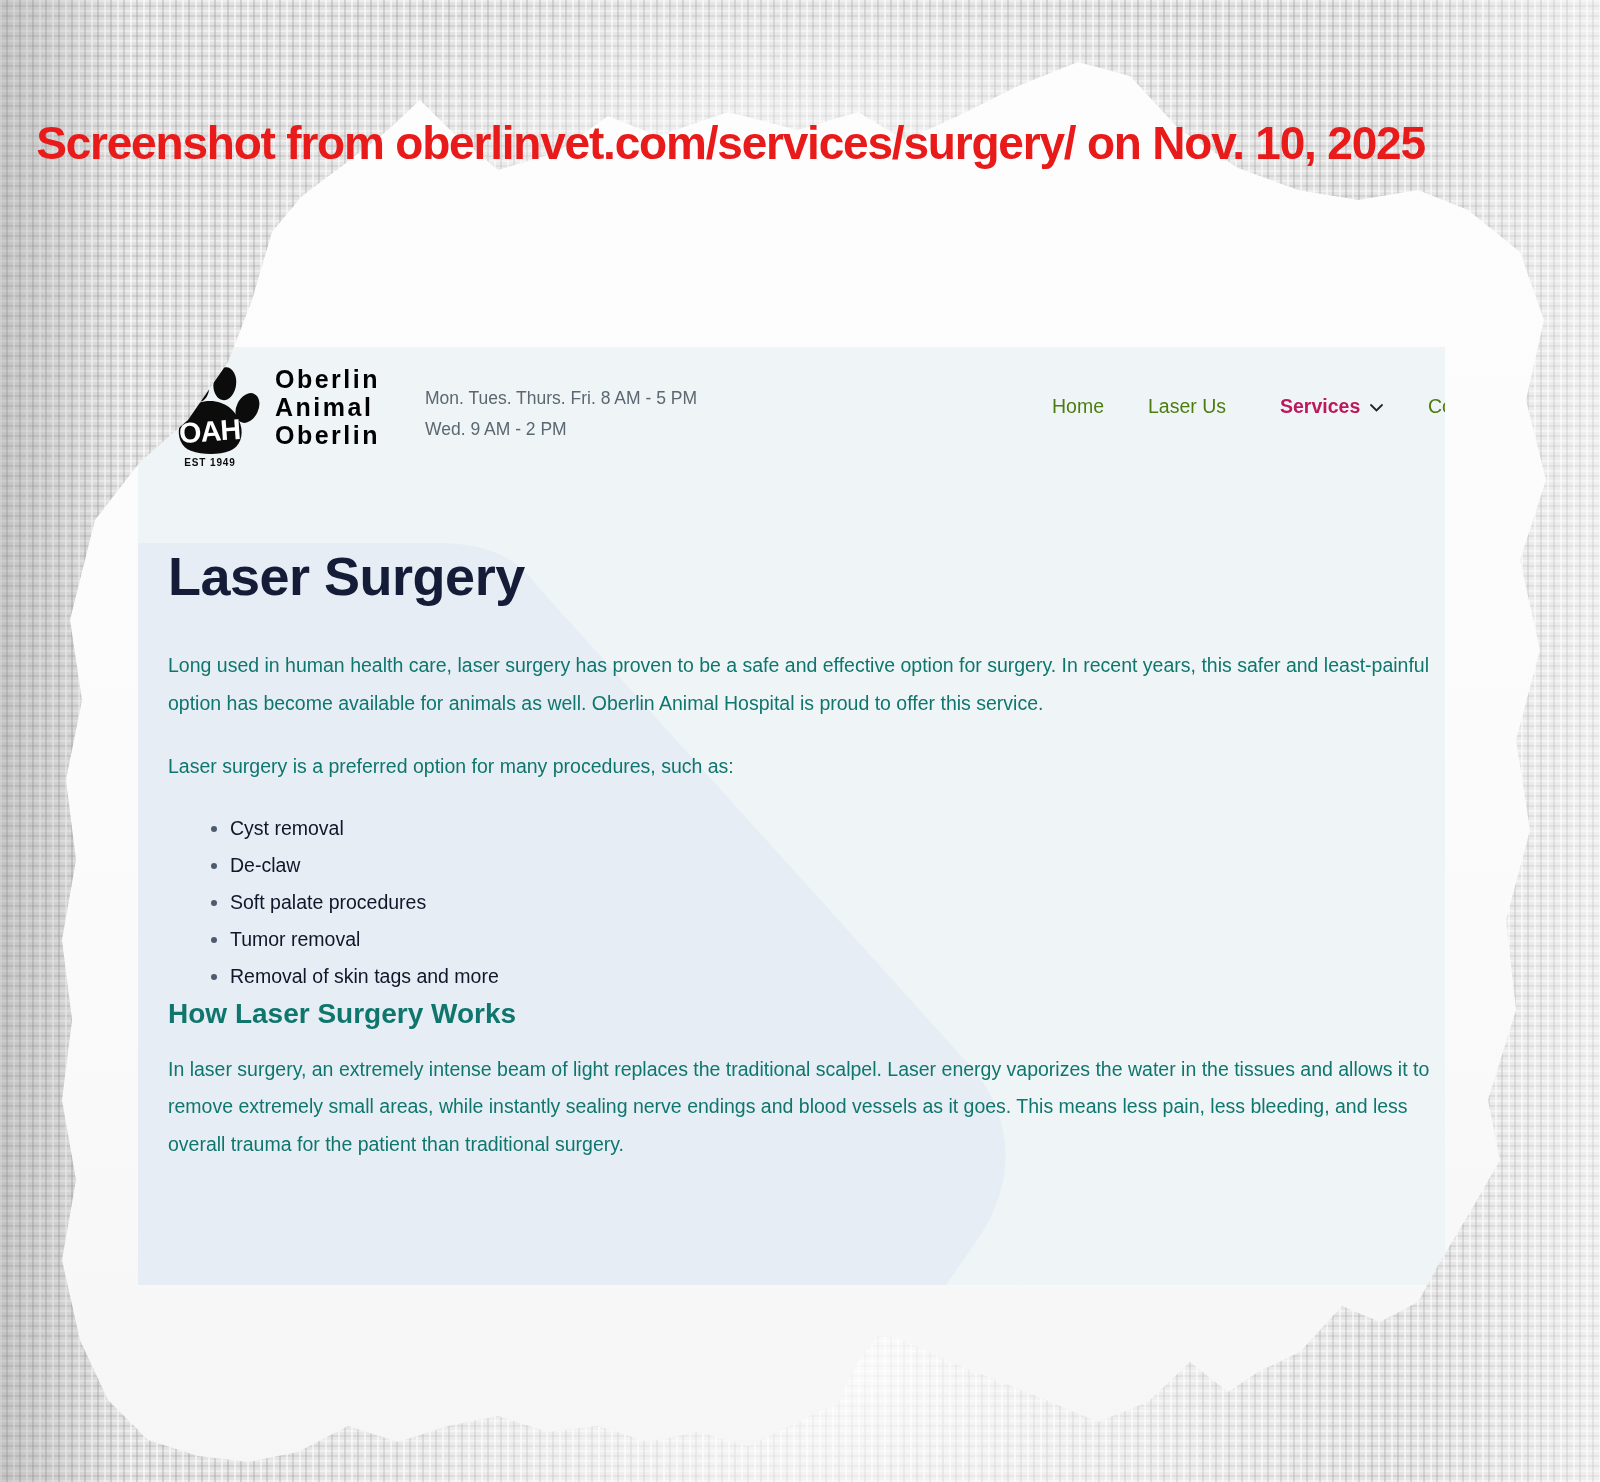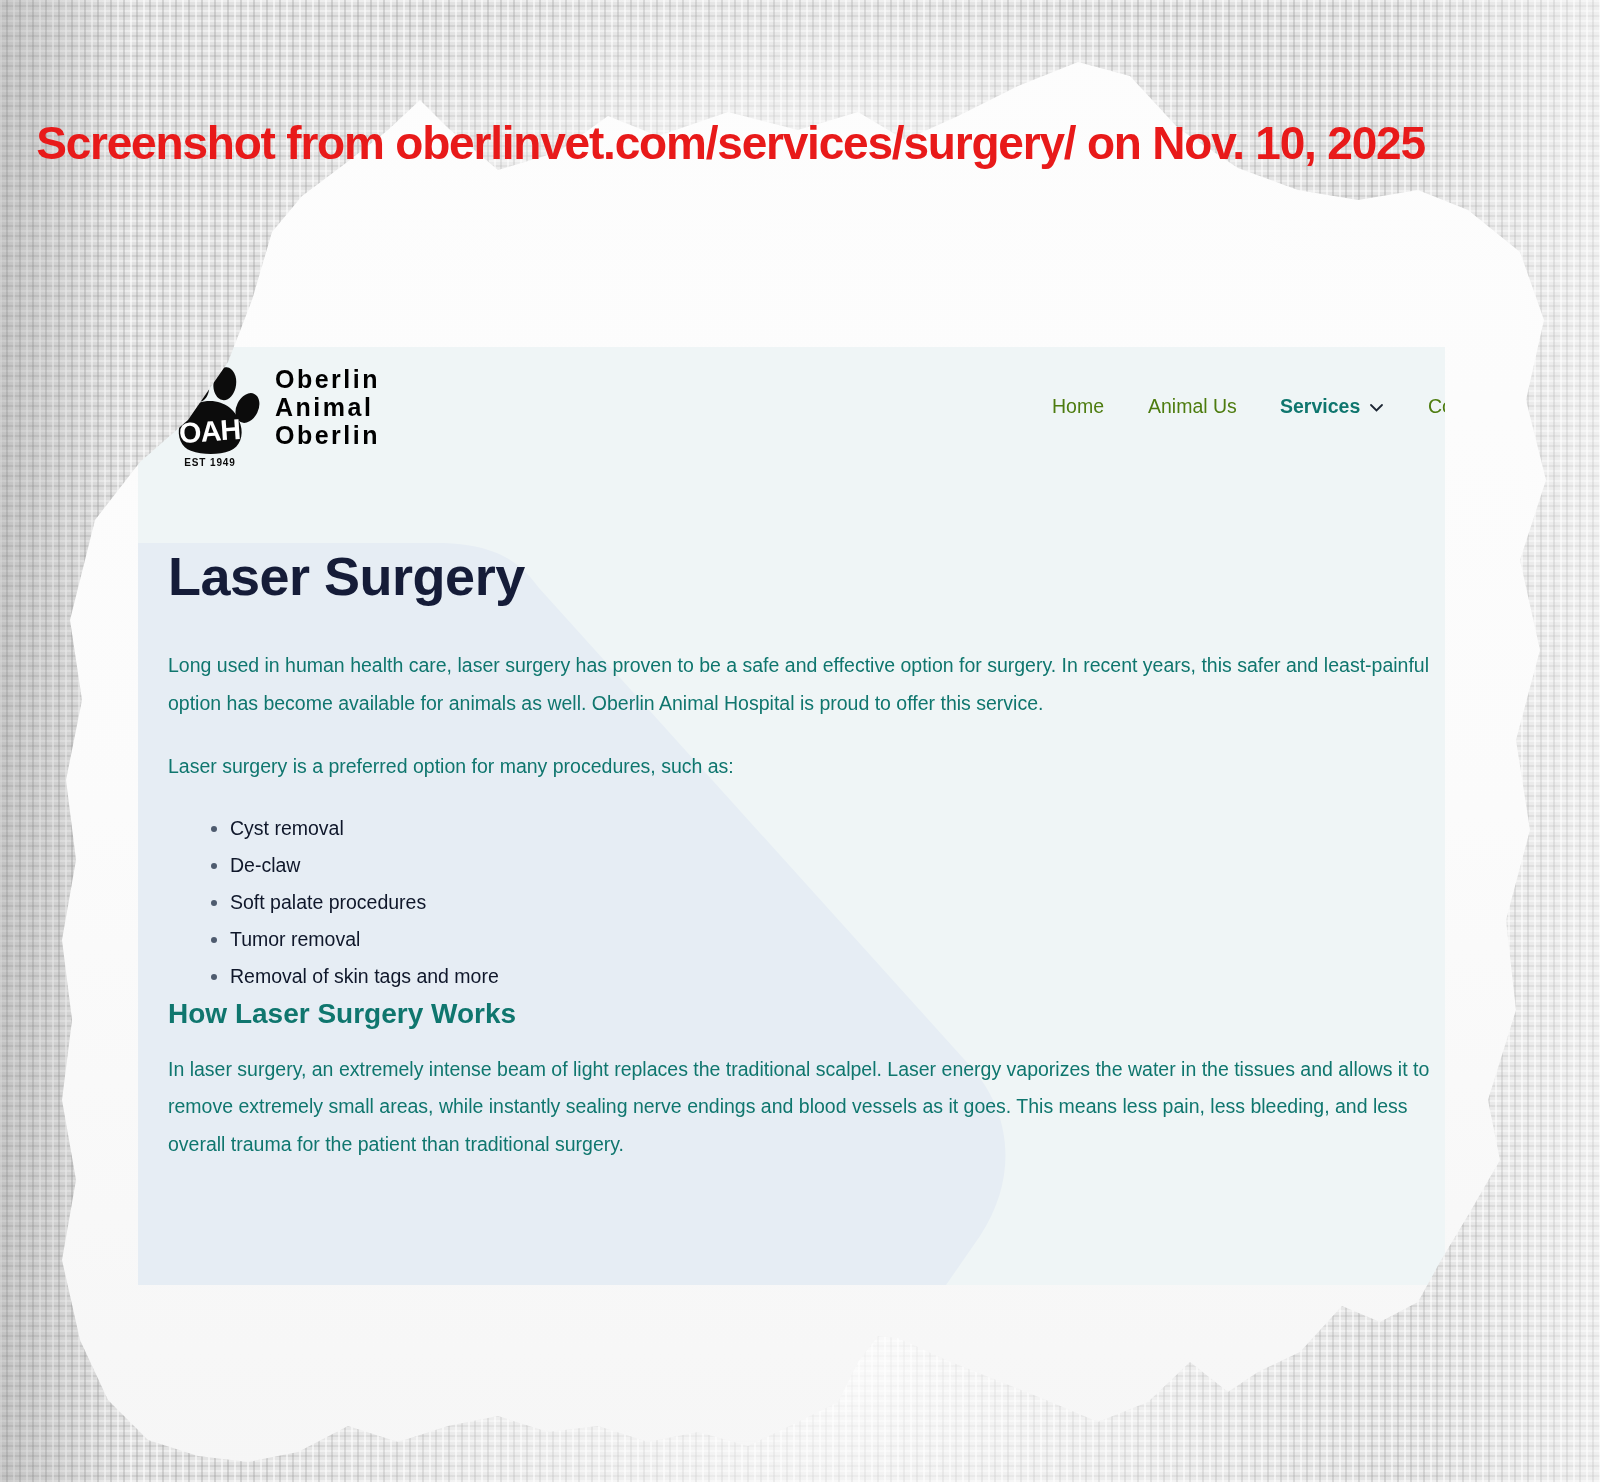--- a/index.html
+++ b/index.html
@@ -47,21 +47,21 @@
 
   .site-header{ position:absolute; left:0; top:0; width:100%; height:132px; }
   .logo-svg{ position:absolute; left:18px; top:12px; width:108px; height:112px; cursor:pointer; }
   .brand{ position:absolute; left:137px; top:18px; font-size:25px; font-weight:800;
           line-height:28px; color:#000000; letter-spacing:2.5px; }
   .hours{ position:absolute; left:287px; top:36px; font-size:17.5px; color:#5b6771; line-height:31px; }
 
   .nav-item{ position:absolute; top:48px; font-size:19.5px; color:#4d7c0f; cursor:pointer; white-space:nowrap; }
   .nav-home{ left:914px; }
   .nav-about{ left:1010px; }
-  .nav-services{ left:1142px; color:#0f766e; font-weight:600; display:flex; align-items:center; gap:9px; }
+  .nav-services{ left:1142px; color:#be185d; font-weight:600; display:flex; align-items:center; gap:9px; }
   .nav-contact{ left:1290px; }
   .chevron-svg{ display:inline-block; margin-top:3px; }
 
   .content{ position:absolute; left:30px; top:198px; width:1278px; }
   .page-title{ font-size:54px; font-weight:800; color:#151c38; letter-spacing:-.5px; line-height:62px; }
   .para{ font-size:19.5px; line-height:37.5px; color:#0f766e; margin-top:26px; width:1272px; }
   .intro{ margin-top:40px; }
   .proc-list{ margin:24px 0 0 0; padding-left:62px; }
   .proc-list li{ font-size:19.5px; line-height:37px; color:#0f172a; }
   .proc-list li::marker{ color:#4e5b6e; }
@@ -100,23 +100,27 @@
           <text x="62" y="92" text-anchor="middle" font-size="33" font-weight="bold" fill="#ffffff" letter-spacing="-1" transform="rotate(-4 62 86)">OAH</text>
           <text x="62" y="120" text-anchor="middle" font-size="11.5" font-weight="bold" fill="#0c0c0c" letter-spacing="1">EST 1949</text>
         </svg>
 
         <div class="brand">
           <div>Oberlin</div>
           <div>Animal</div>
           <div>Oberlin</div>
         </div>
 
+        <div class="hours">
+          <div>Mon. Tues. Thurs. Fri. 8 AM - 5 PM</div>
+          <div>Wed. 9 AM - 2 PM</div>
+        </div>
 
         <span class="nav-item nav-home">Home</span>
-        <span class="nav-item nav-about">Animal Us</span>
+        <span class="nav-item nav-about">Laser Us</span>
         <span class="nav-item nav-services">
           <span>Services</span>
           <svg class="chevron-svg" width="15" height="10" viewBox="0 0 15 10">
             <path d="M2 2 L7.5 7.5 L13 2" stroke="#1c2633" stroke-width="1.8" fill="none" stroke-linecap="round"></path>
           </svg>
         </span>
         <span class="nav-item nav-contact">Co</span>
       </div>
 
       <div class="content">

